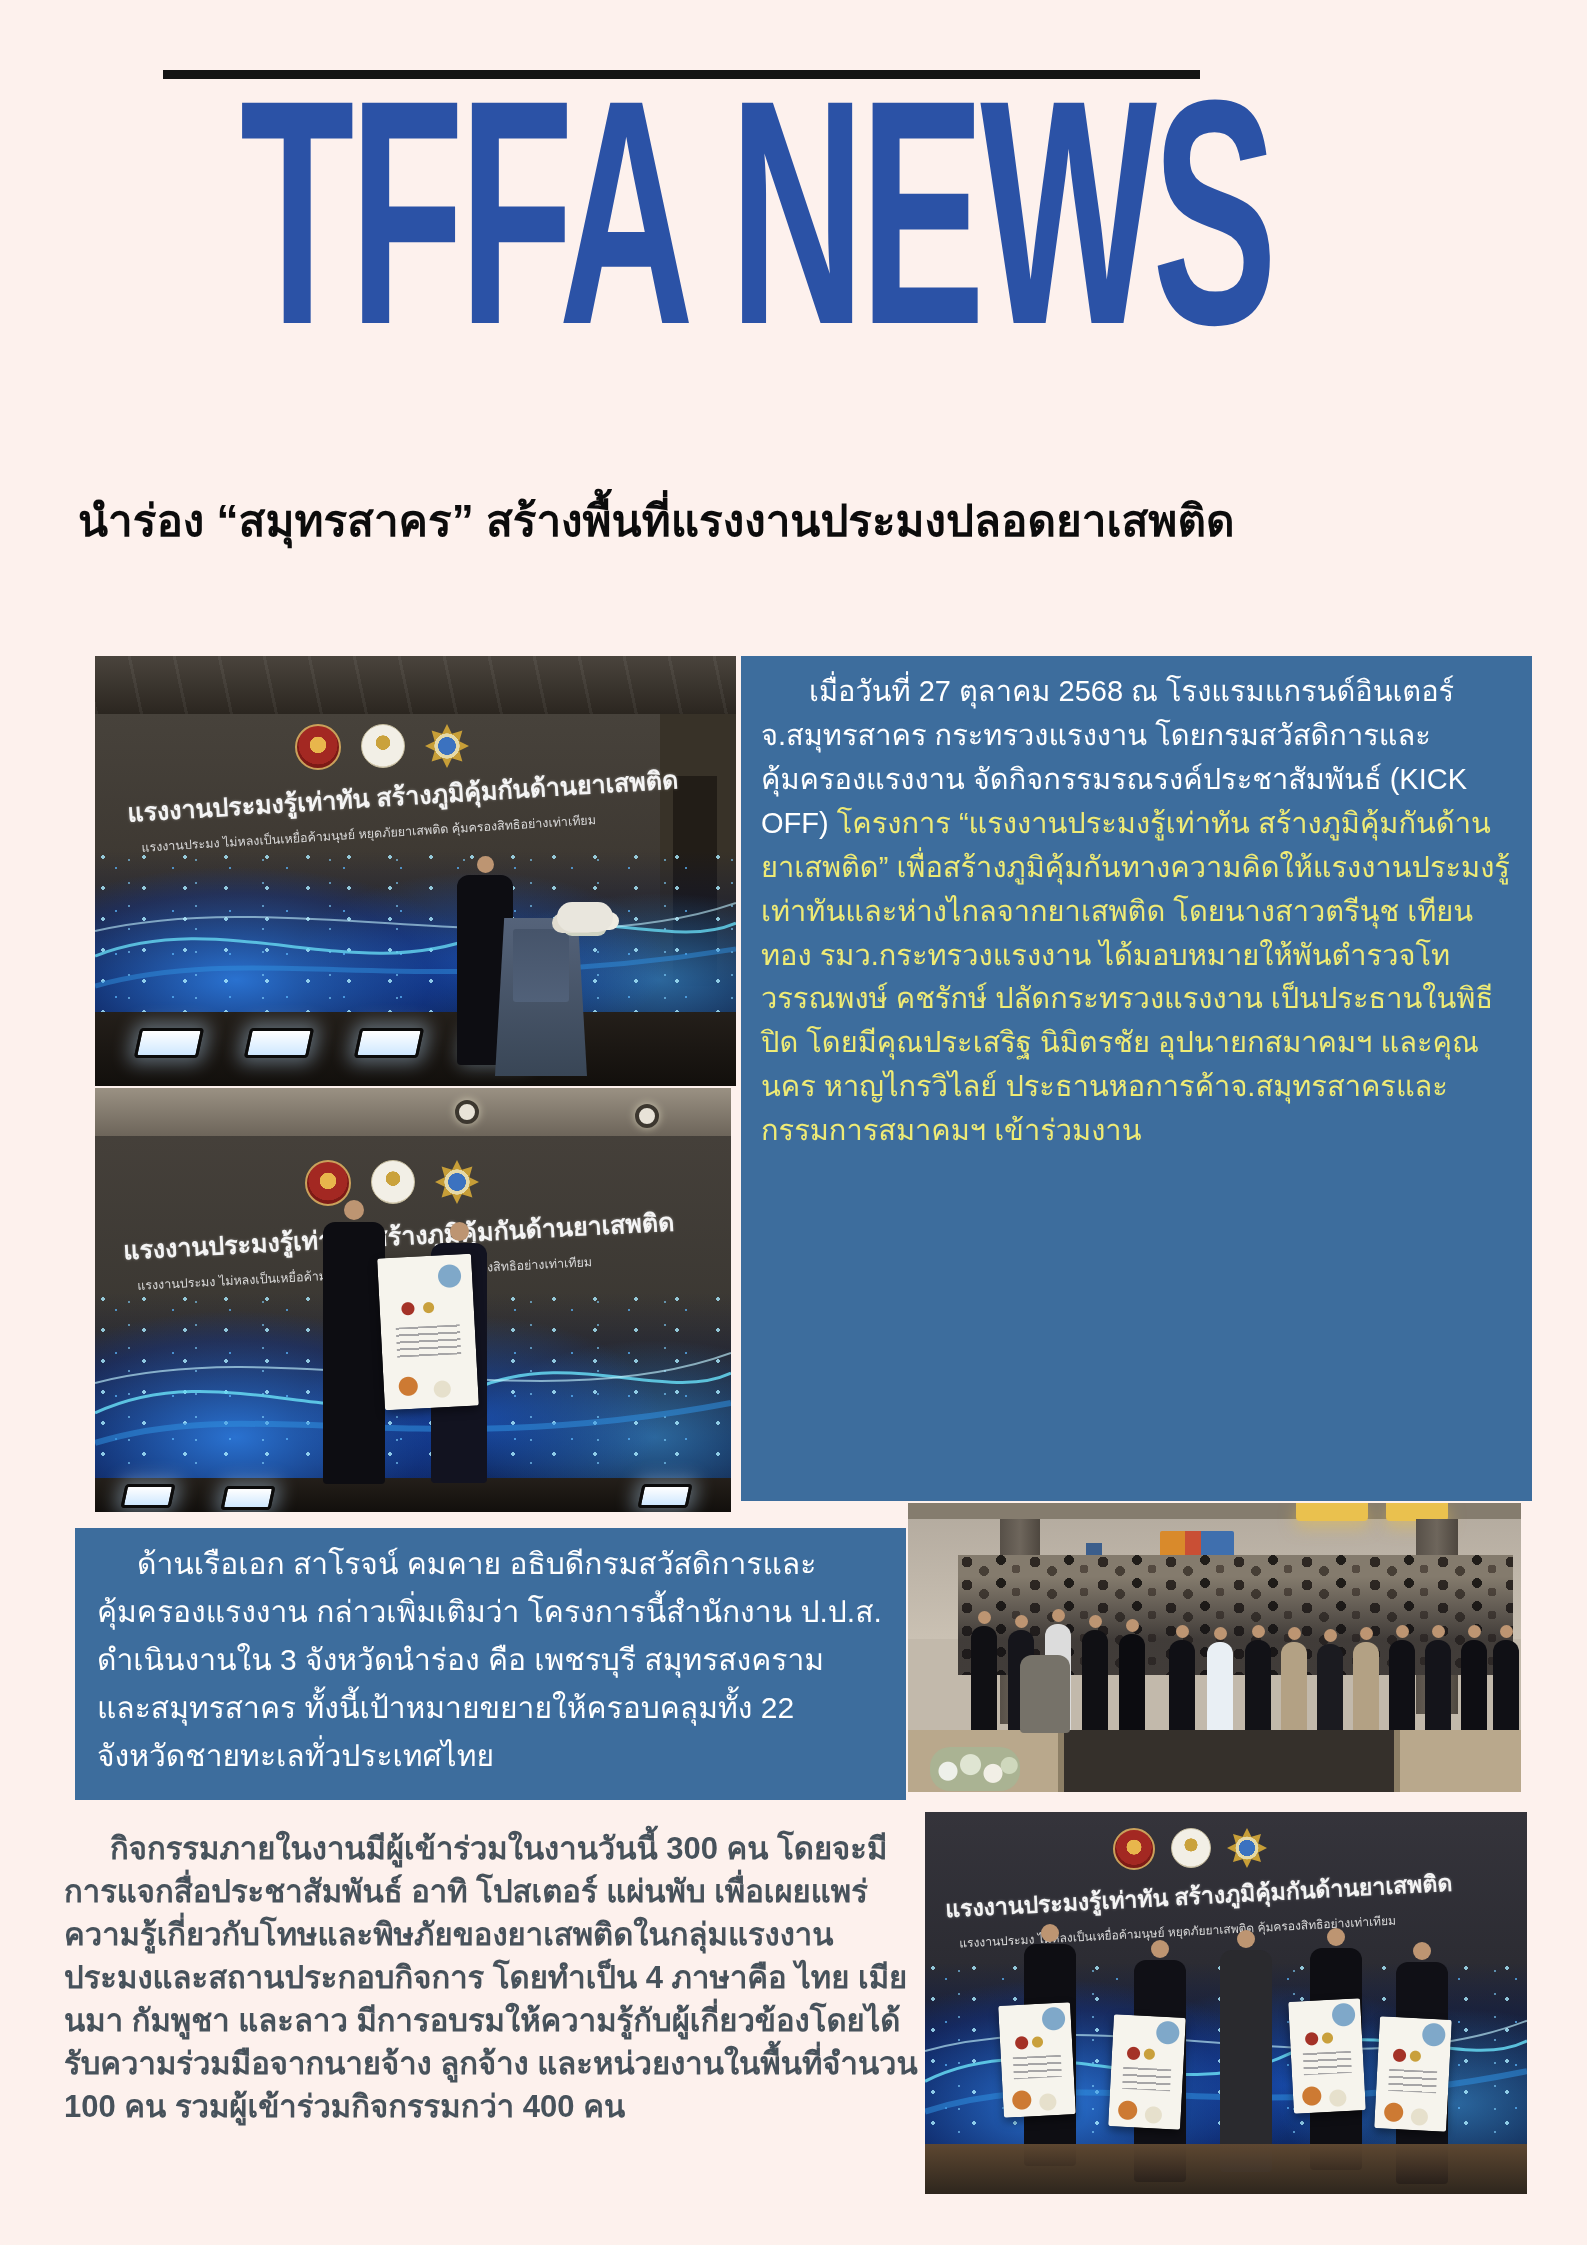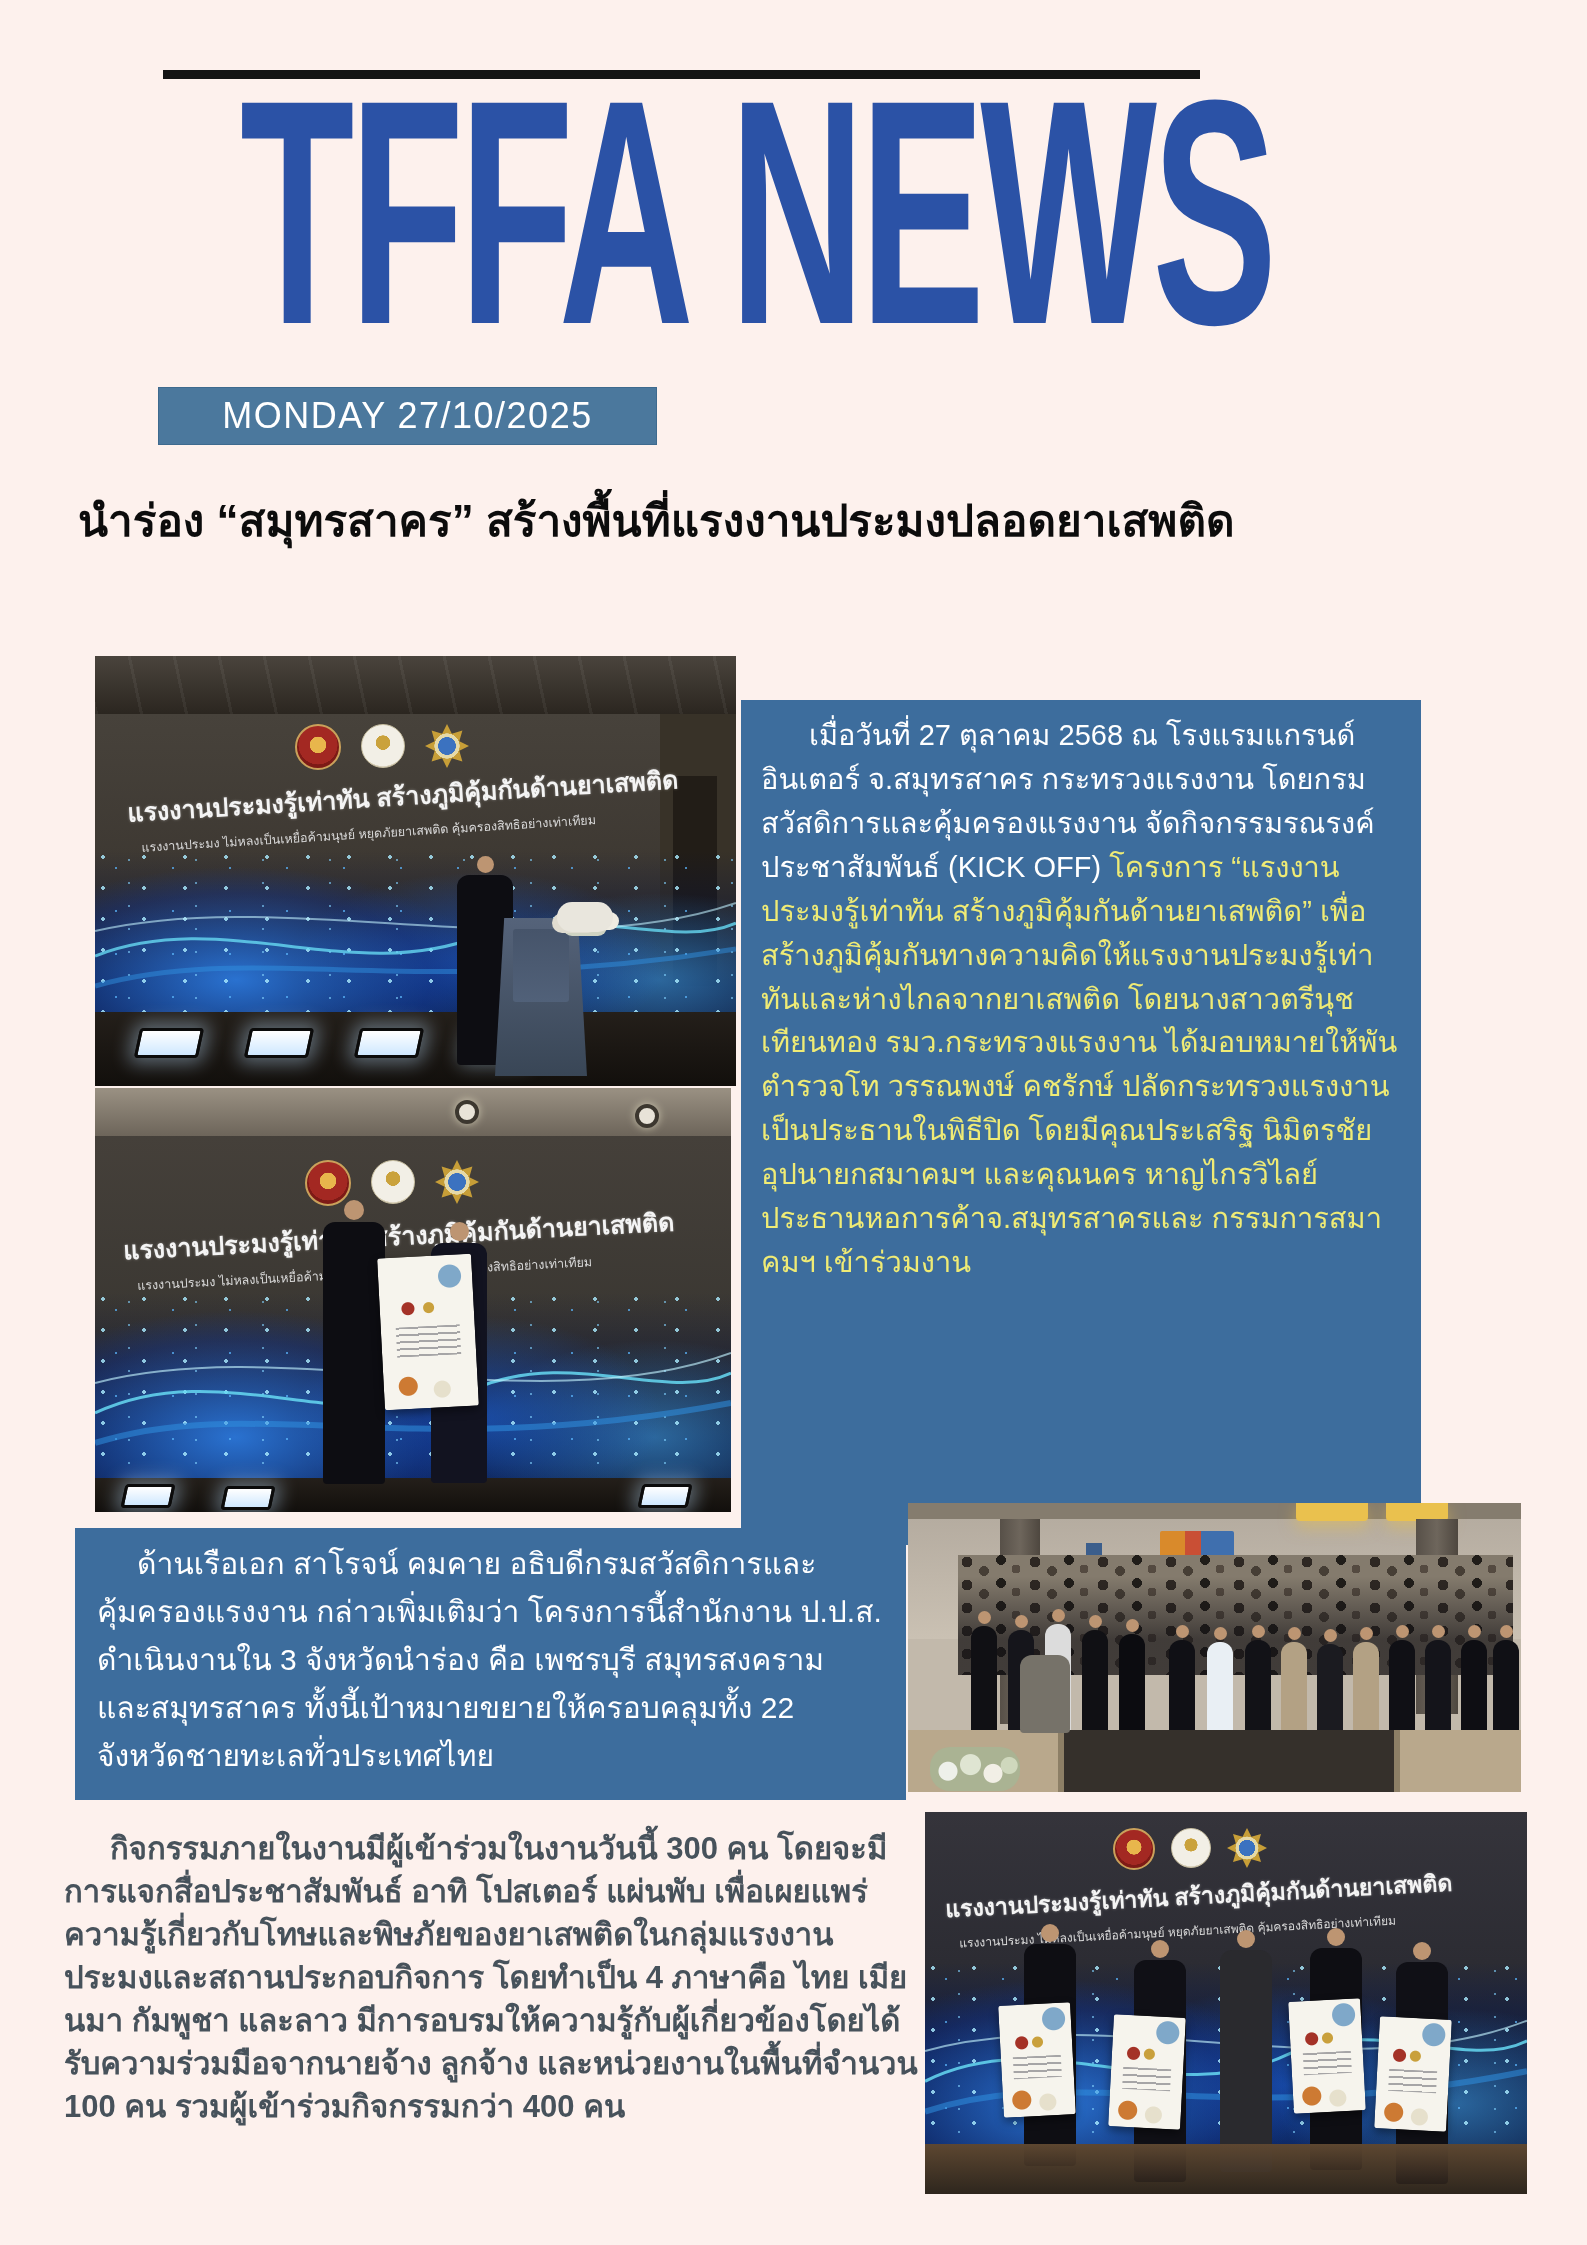--- a/index.html
+++ b/index.html
@@ -15,21 +15,21 @@
            border:1px solid #3e6a8e;display:flex;align-items:center;justify-content:center;}
   .datebox span{color:#ffffff;font-size:36px;letter-spacing:1.5px;}
   .website{position:absolute;left:677px;top:394px;font-size:37px;color:#191919;letter-spacing:.5px;}
 
   
   .headline{position:absolute;left:78px;top:488px;width:1480px;margin:0;font-size:44px;
             line-height:1.5;font-weight:600;color:#0c0c0c;}
 
   
   .bluebox{position:absolute;background:#3d6d9d;color:#ffffff;}
-  .box1{left:741px;top:656px;width:680px;height:845px;padding:14px 20px;box-sizing:border-box;margin-top:44px;}
+  .box1{left:741px;top:656px;width:791px;height:845px;padding:14px 20px;box-sizing:border-box;}
   .box1 p{margin:0;font-size:29px;line-height:1.515;}
   .box1 .p1{text-indent:48px;}
   .box1 .p2{text-indent:30px;}
   .yellow{color:#efeb75;}
   .box3{left:75px;top:1528px;width:831px;height:272px;padding:12px 22px;box-sizing:border-box;}
   .box3 p{margin:0;font-size:30px;line-height:1.6;text-indent:40px;}
   .para4{position:absolute;left:64px;top:1828px;width:856px;margin:0;font-size:31px;
          font-weight:bold;color:#47525b;line-height:1.385;text-indent:46px;}
 
   
@@ -137,23 +137,20 @@
   .p4-floor{position:absolute;left:0;right:0;bottom:0;height:50px;
       background:linear-gradient(180deg,#5d4731,#33241457);}
 </style>
 </head>
 <body>
 
 <div class="page">
 
   <div class="top-rule"></div>
   <h1 class="brand">TFFA NEWS</h1>
-  <div class="datebox">
-    <span>MONDAY 27/10/2025</span>
-  </div>
 
   <h2 class="headline">
     <div>นำร่อง “สมุทรสาคร” สร้างพื้นที่แรงงานประมงปลอดยาเสพติด</div>
   </h2>
 
   <section class="photo photo1">
     <div class="p1-ceil"></div>
     <div class="p1-wallR"></div>
     <div class="p1-door"></div>
     <div class="p1-screen"></div>

